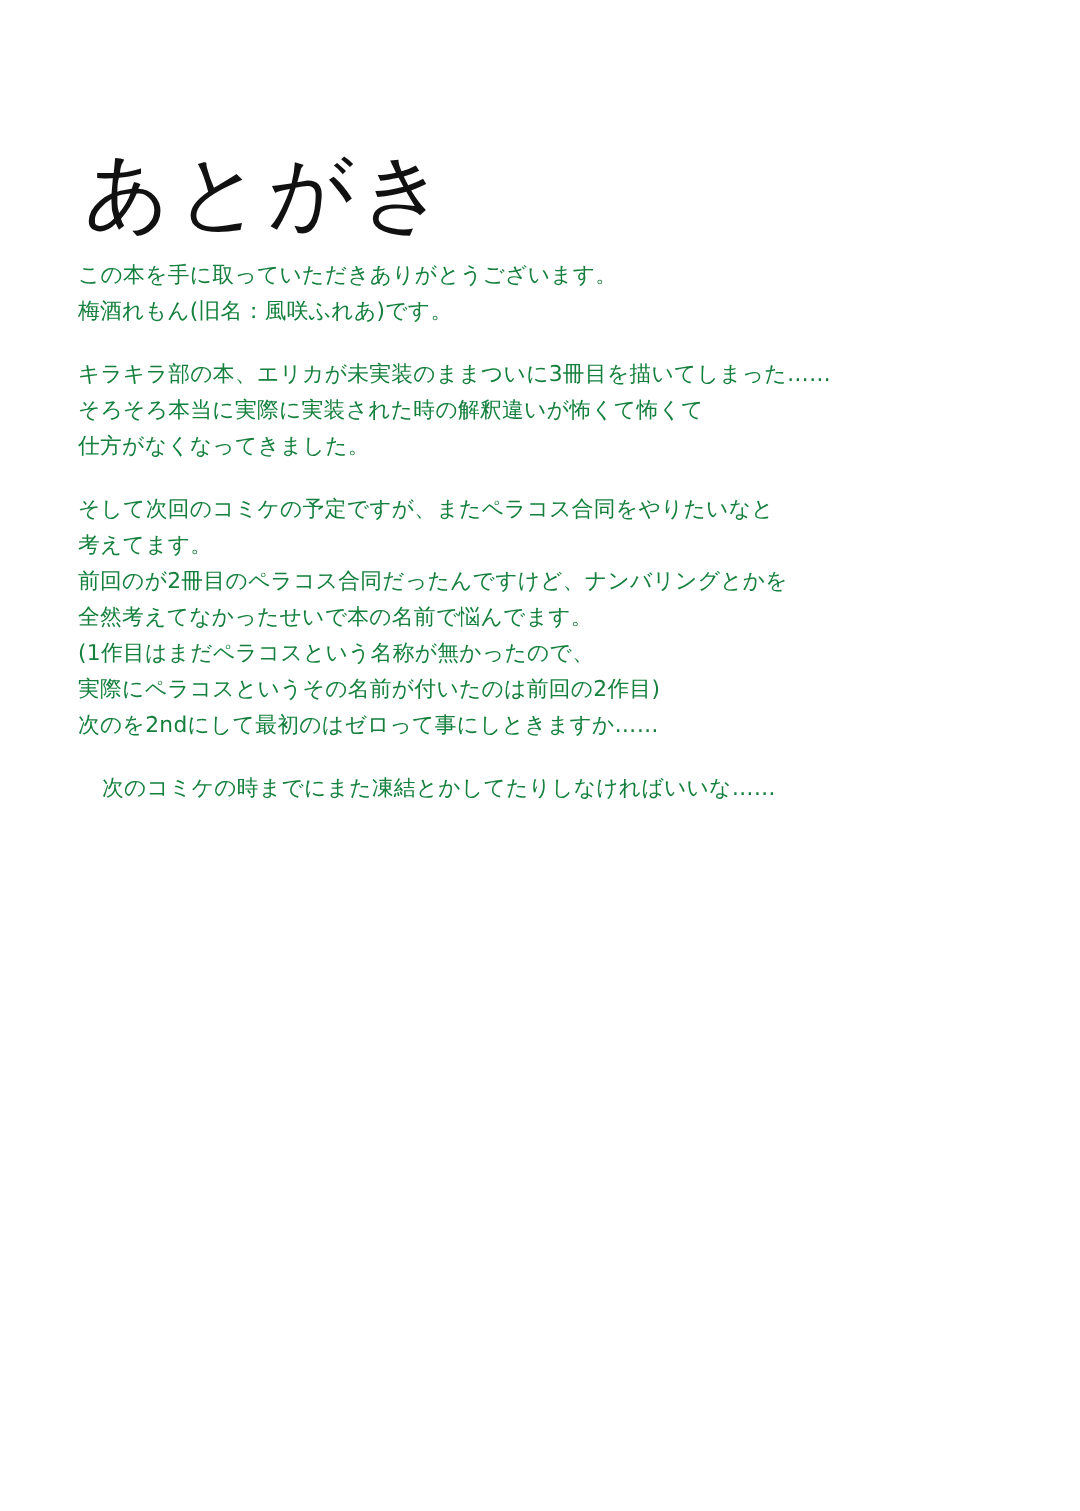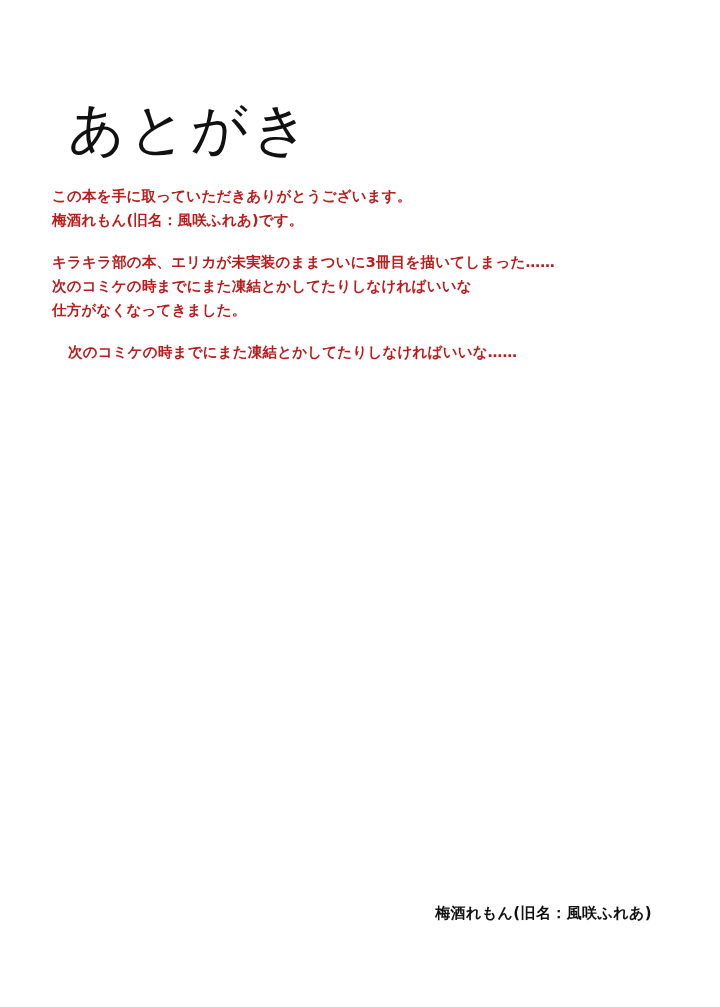--- a/index.html
+++ b/index.html
@@ -16,41 +16,40 @@
     position: relative;
   }
   .page {
     position: relative;
     width: 720px;
     height: 1007px;
     box-sizing: border-box;
   }
   .title {
     position: absolute;
-    left: 68px;
+    left: 56px;
     top: 62px;
     font-size: 56px;
     line-height: 1.05;
     letter-spacing: 4px;
     font-weight: 400;
     font-family: "DejaVu Sans", "Liberation Sans", sans-serif;
     color: #111111;
     white-space: nowrap;
     text-align: right;
   }
   .body-text {
     position: absolute;
     left: 52px;
-    top: 184px;
+    top: 172px;
     width: 640px;
     font-size: 14.5px;
     line-height: 24px;
-    color: #b91c1c;
+    color: #15803d;
     letter-spacing: 0.2px;
-    font-weight: bold;
   }
   .para {
     margin: 0 0 18px 0;
     white-space: pre-wrap;
   }
   .para:last-child {
     margin-bottom: 0;
     margin-left: 16px;
   }
   .signature {
@@ -68,20 +67,26 @@
 <body>
 
 <div class="page">
 
   <h1 class="title">あとがき</h1>
 
   <div class="body-text">
     <p class="para">この本を手に取っていただきありがとうございます。
 梅酒れもん(旧名：風咲ふれあ)です。</p>
     <p class="para">キラキラ部の本、エリカが未実装のままついに3冊目を描いてしまった……
-次のコミケの時までにまた凍結とかしてたりしなければいいな
+そろそろ本当に実際に実装された時の解釈違いが怖くて怖くて
 仕方がなくなってきました。</p>
+    <p class="para">そして次回のコミケの予定ですが、またペラコス合同をやりたいなと
+考えてます。
+前回のが2冊目のペラコス合同だったんですけど、ナンバリングとかを
+全然考えてなかったせいで本の名前で悩んでます。
+(1作目はまだペラコスという名称が無かったので、
+実際にペラコスというその名前が付いたのは前回の2作目)
+次のを2ndにして最初のはゼロって事にしときますか……</p>
     <p class="para">次のコミケの時までにまた凍結とかしてたりしなければいいな……</p>
   </div>
 
-  <div class="signature">梅酒れもん(旧名：風咲ふれあ)</div>
 
 </div>
 
 </body></html>

